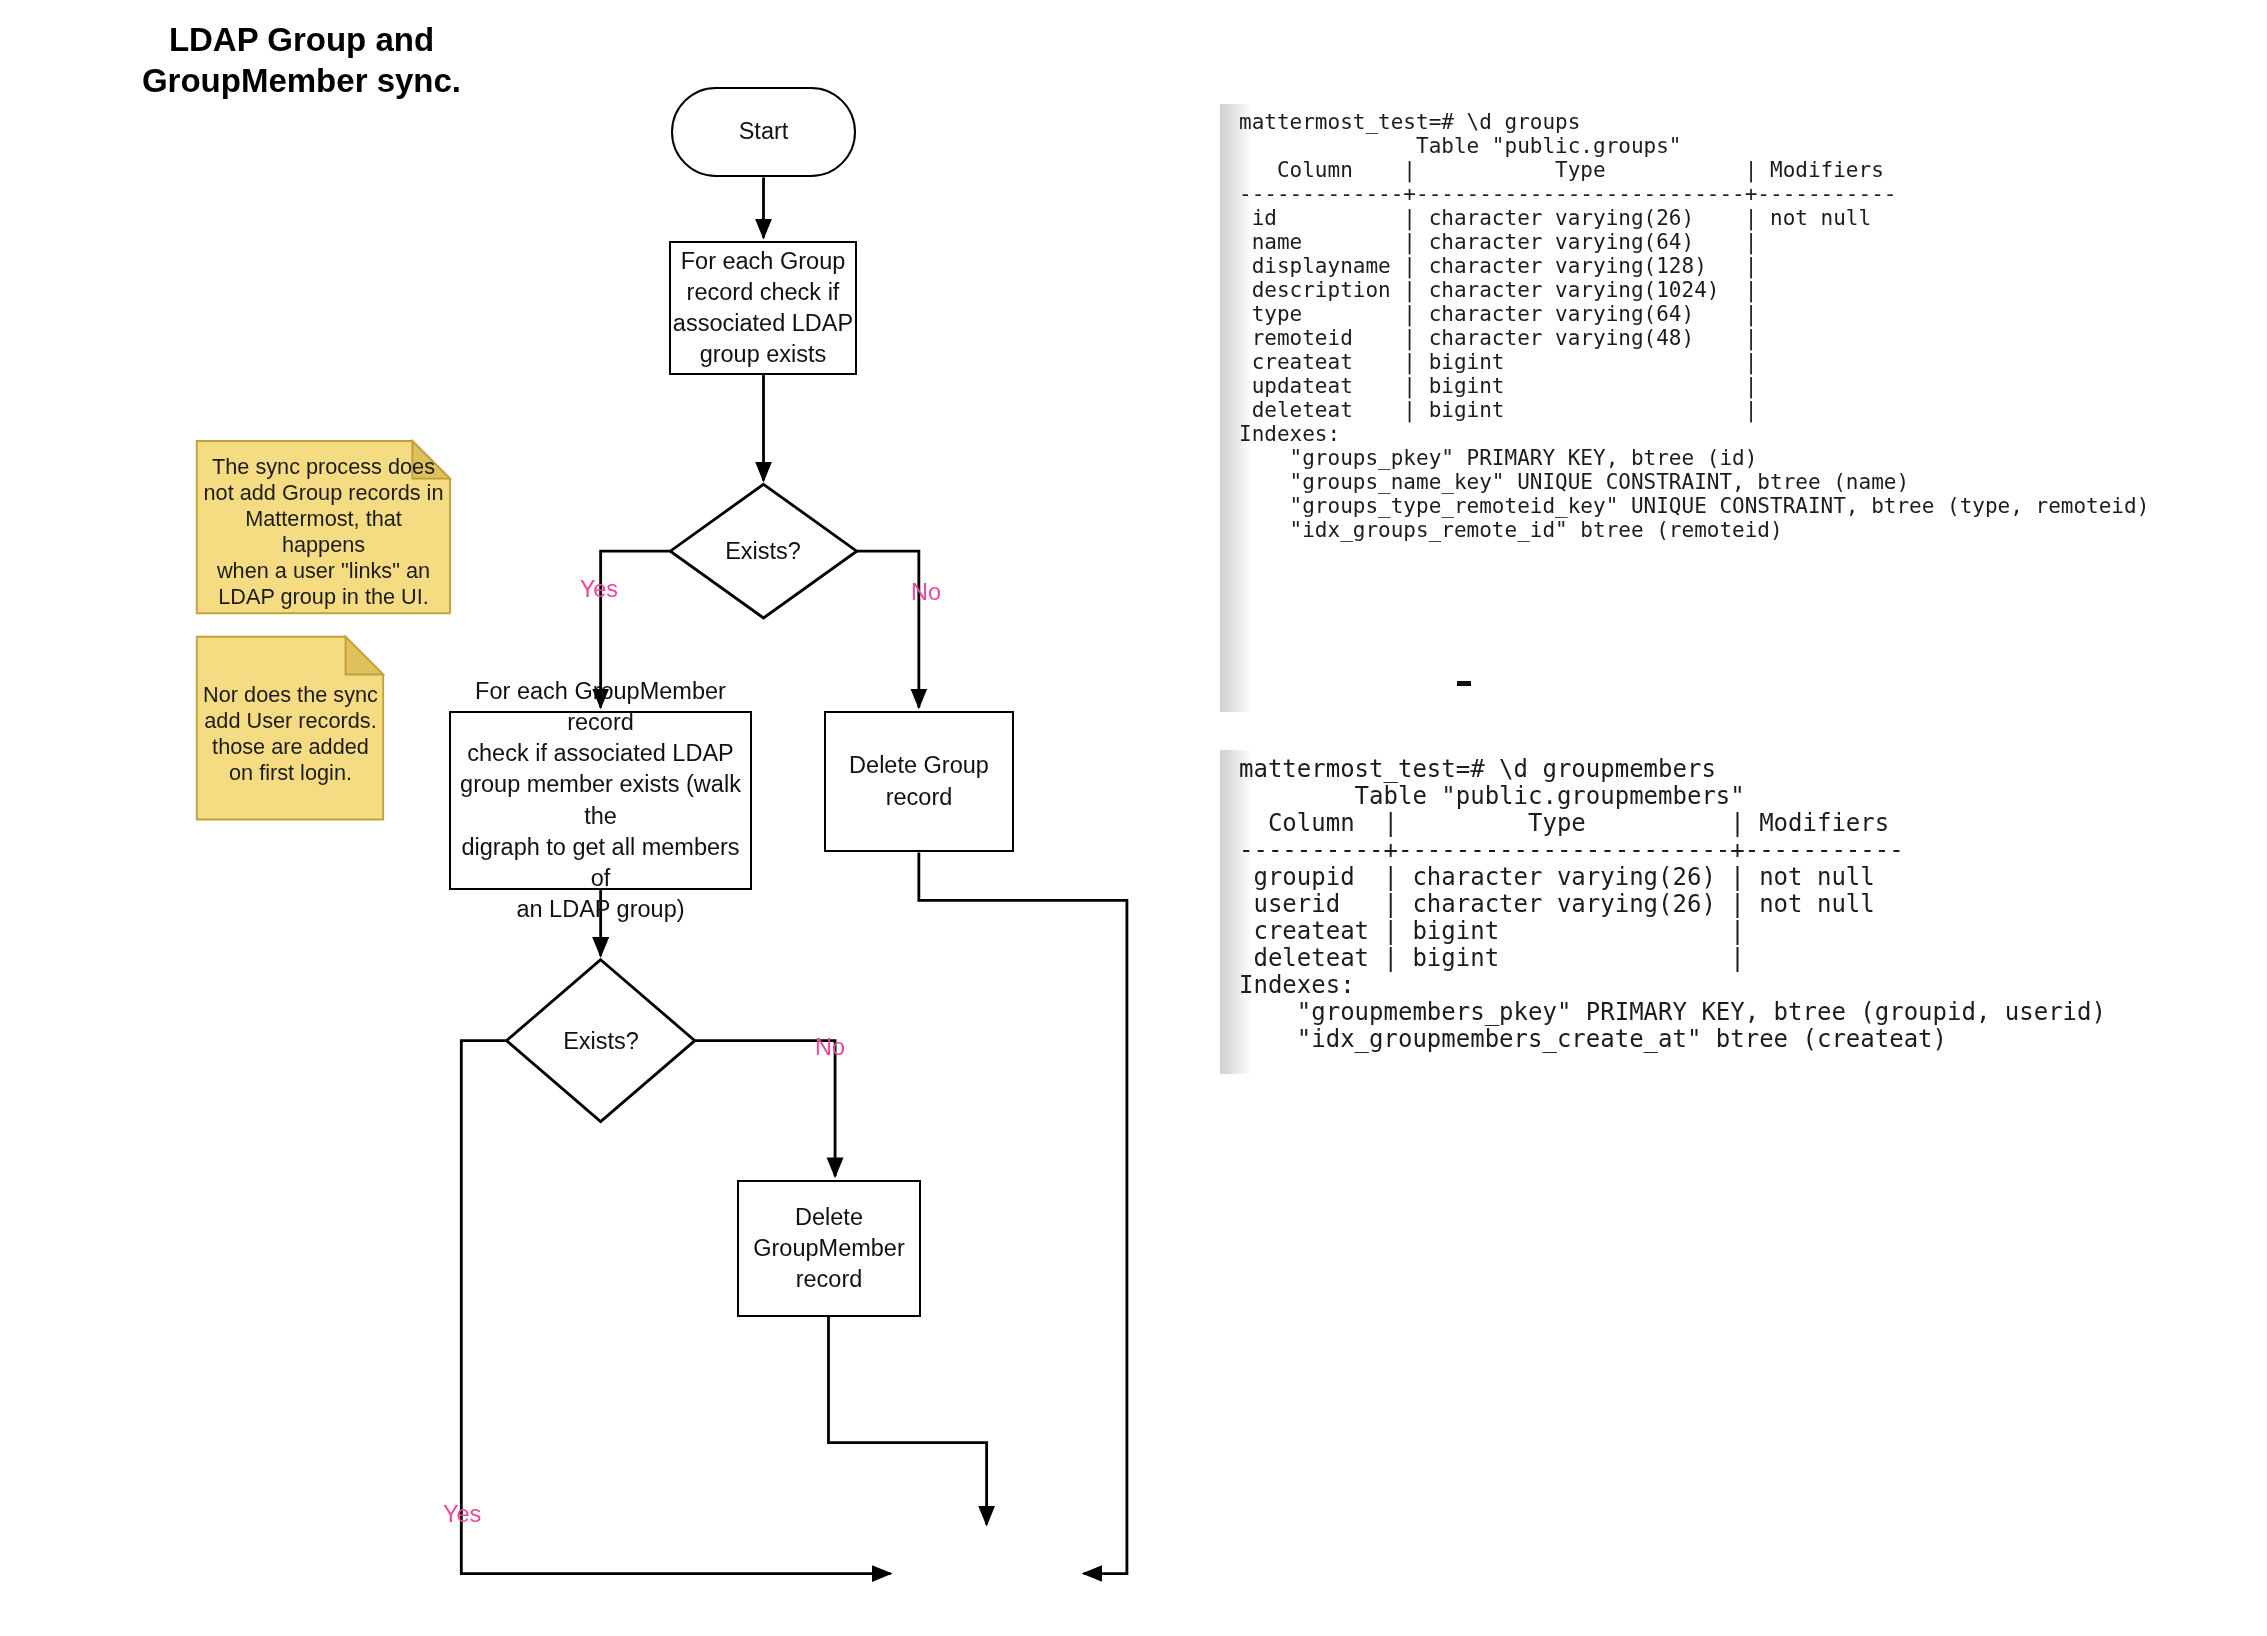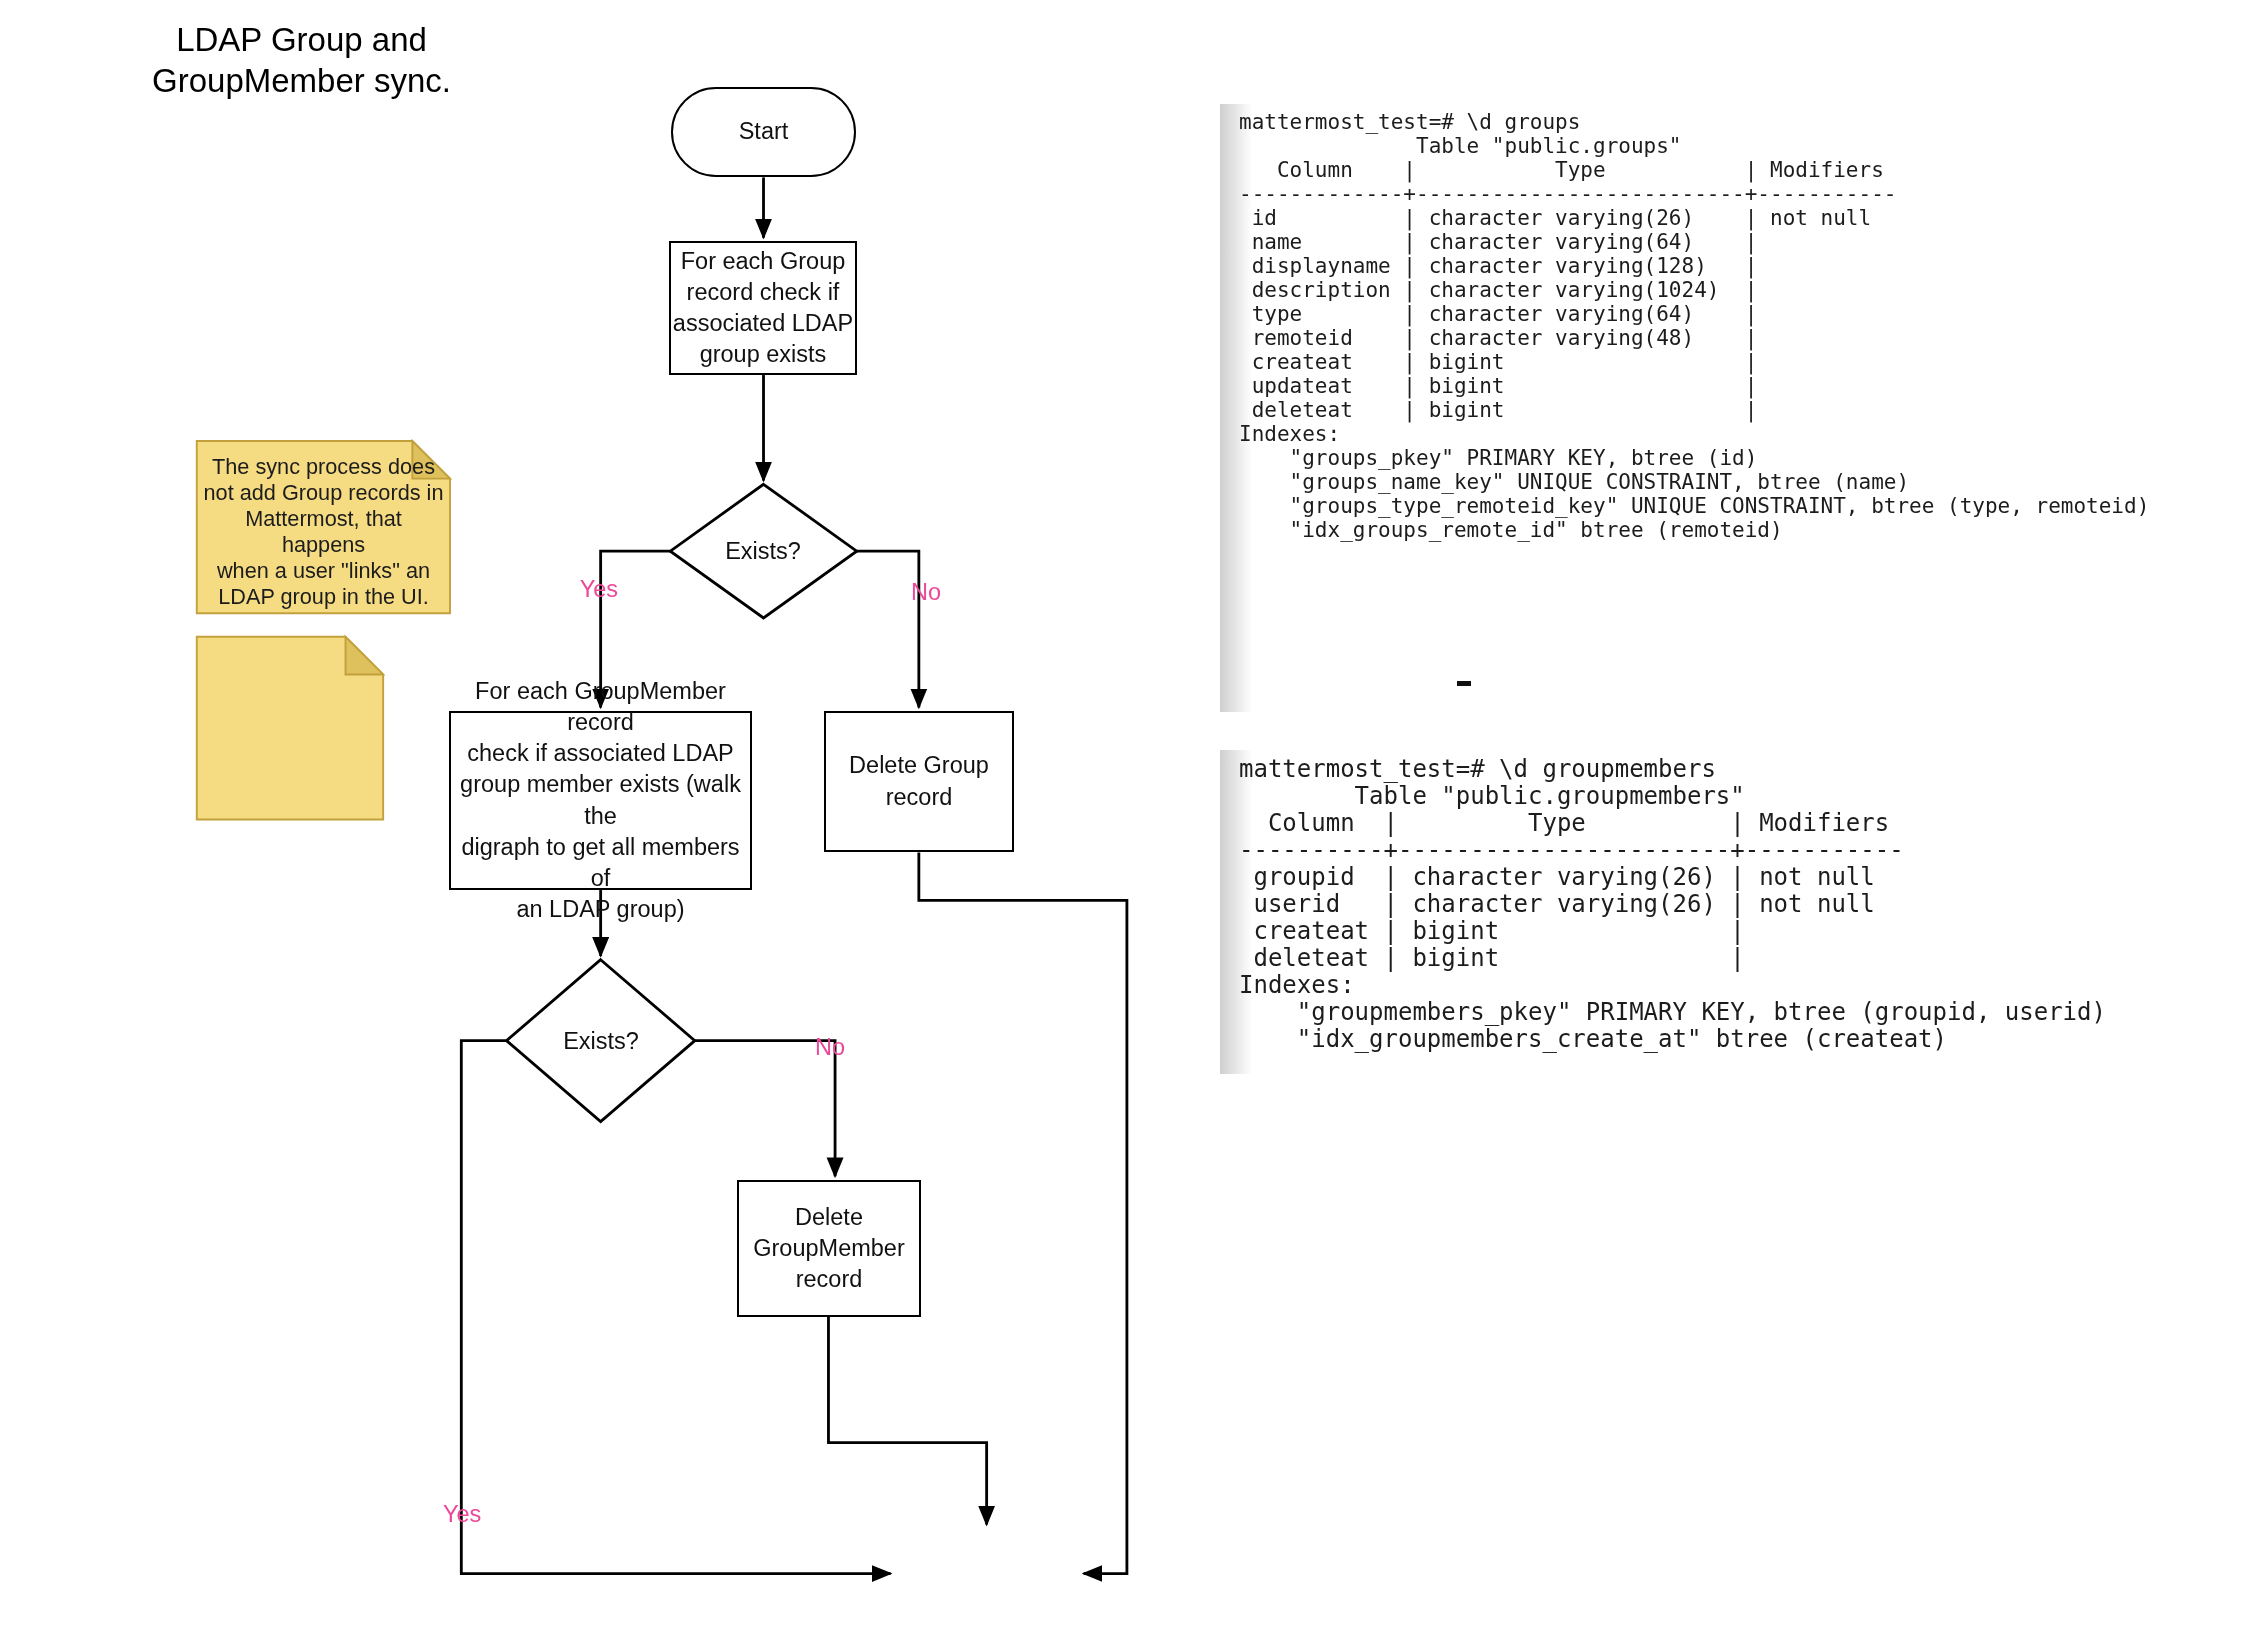--- a/index.html
+++ b/index.html
@@ -34,21 +34,21 @@
   .note-text{
     position:absolute;
     text-align:center;
     font-size:21.7px;line-height:26px;color:#1c1c1c;
     white-space:pre-line;
   }
   .title{
     position:absolute;
     left:132px;top:19px;width:339px;
     text-align:center;
-    font-size:33px;line-height:1.25;font-weight:normal;color:#000000;
+    font-size:33px;line-height:1.25;font-weight:bold;color:#000000;
     white-space:pre-line;
   }
   .terminal{
     position:absolute;
     background:#ffffff;
   }
   .terminal::before{
     content:"";
     position:absolute;left:0;top:0;bottom:0;width:32px;
     background:linear-gradient(to right,#c6c6c6 0%,rgba(255,255,255,0) 100%);
@@ -140,20 +140,24 @@
 GroupMember
 record</span>
   </div>
 
 
   <div class="note-text" style="left:202px;top:454px;width:243px;">The sync process does
 not add Group records in
 Mattermost, that happens
 when a user "links" an
 LDAP group in the UI.</div>
+  <div class="note-text" style="left:200px;top:682px;width:181px;">Nor does the sync
+add User records.
+those are added
+on first login.</div>
 
   <div class="terminal" id="term-groups">
     <pre>mattermost_test=# \d groups
               Table "public.groups"
    Column    |           Type           | Modifiers
 -------------+--------------------------+-----------
  id          | character varying(26)    | not null
  name        | character varying(64)    | 
  displayname | character varying(128)   | 
  description | character varying(1024)  | 

